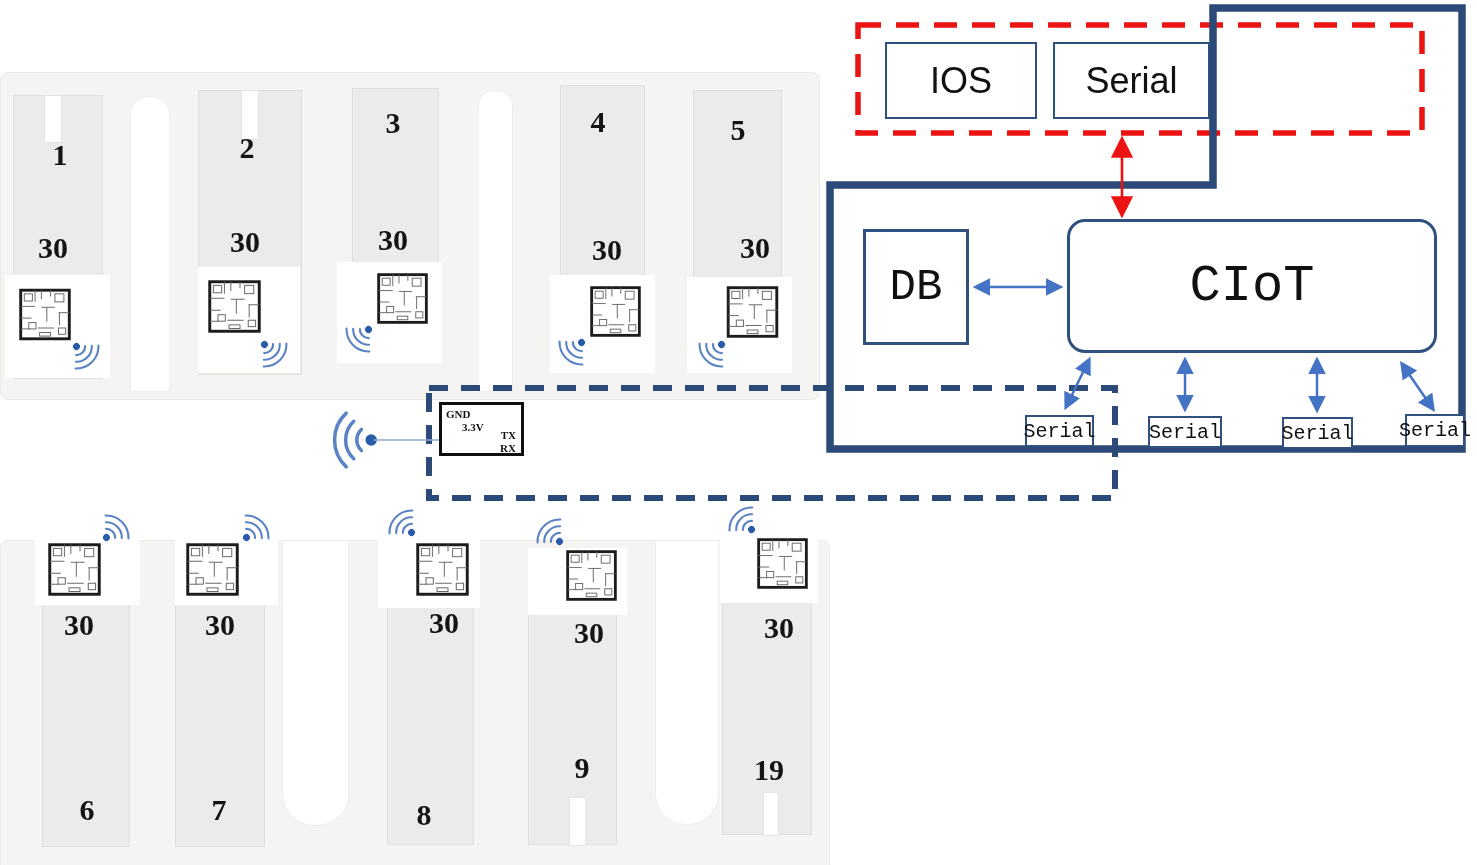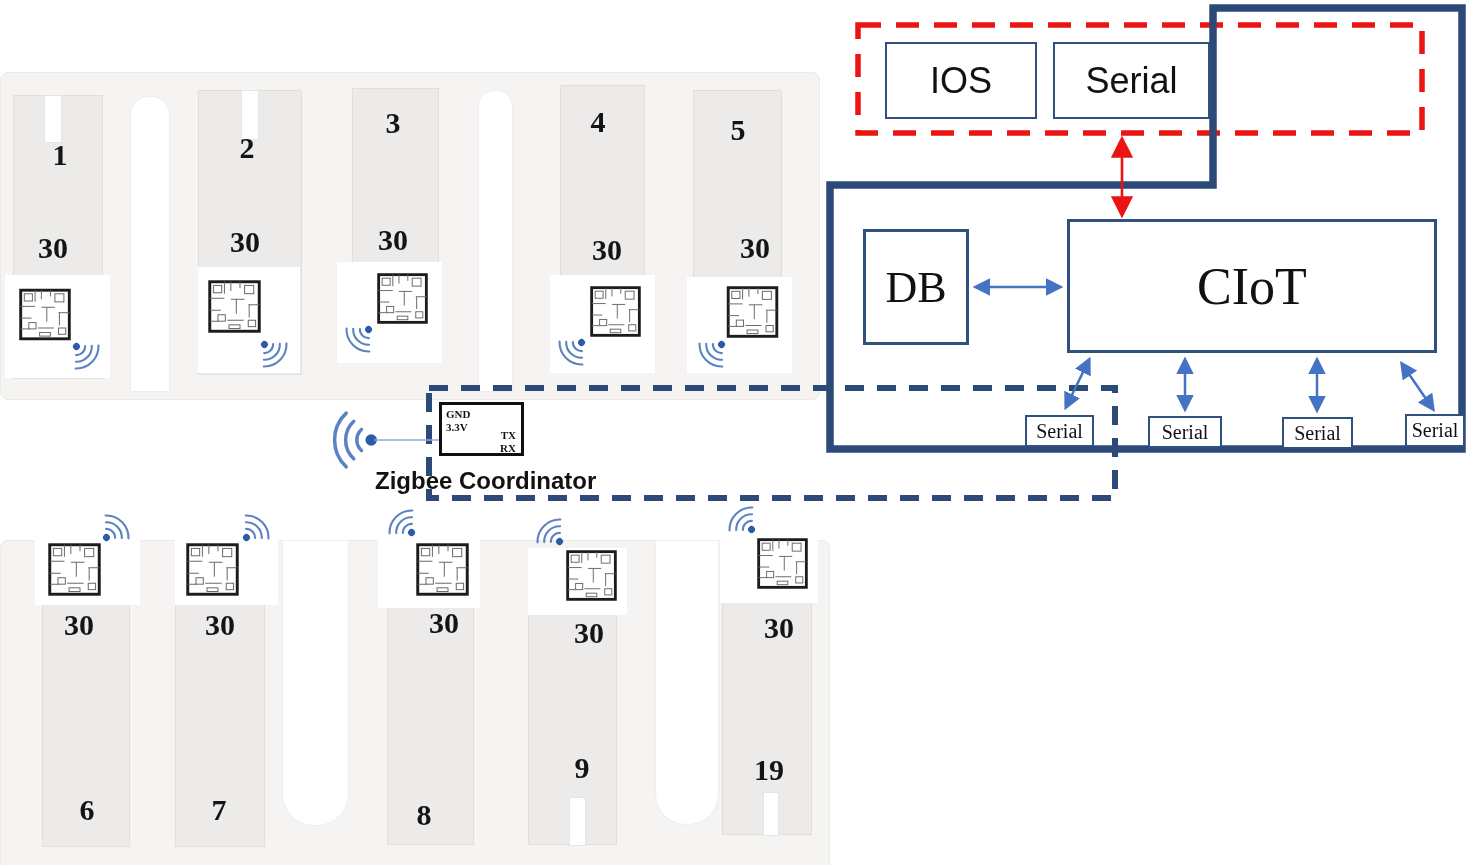--- a/index.html
+++ b/index.html
@@ -17,30 +17,30 @@
   .fp     { position:absolute; }
   .fp svg { width:100%; height:100%; display:block; }
   .wifi   { position:absolute; width:48px; height:48px; }
   .wifi svg { width:100%; height:100%; display:block; transform:rotate(var(--rot,0deg)); }
   .wifi.big { width:80px; height:80px; }
 
   
   .box { position:absolute; background:#fff; border:2px solid #30517f;
          display:flex; align-items:center; justify-content:center; color:#111; box-sizing:border-box; }
   .app-box { font-size:36px; }
-  .serif   { font-family:Liberation Serif, serif;text-align:right; }
+  .serif   { font-family:Liberation Mono, monospace;text-align:right; }
   .db-box  { font-size:44px; border-width:3px; }
-  .ciot-box{ font-size:52px; border-width:3px; }
+  .ciot-box{ font-size:52px; border-width:3px;border-radius:18px; }
   .serial-box { font-size:20px; }
 
   .chip { position:absolute; background:#fff; border:3px solid #0f0f0f; box-sizing:border-box;
           font-family:"Liberation Serif", serif; font-weight:bold; font-size:11px; color:#111; }
   .chip span { position:absolute; line-height:12px; }
   .pin-gnd { left:4px; top:3px; }
-  .pin-v   { left:4px; top:16px; }
+  .pin-v   { left:20px; top:16px; }
   .pin-tx  { right:5px; top:24px; }
   .pin-rx  { right:5px; top:37px; }
 
   .zlabel { position:absolute; font-weight:bold; font-size:24px; color:#121212; white-space:nowrap; }
 
   .overlay { position:absolute; left:0; top:0; pointer-events:none; }
 </style>
 </head>
 <body>
 
@@ -399,15 +399,14 @@
   <div class="box serif serial-box" style="left:1405px;top:414px;width:60px;height:33px;">
     <span>Serial</span>
   </div>
 
   <div class="chip" style="left:439px;top:402px;width:85px;height:54px;">
     <span class="pin-gnd">GND</span>
     <span class="pin-v">3.3V</span>
     <span class="pin-tx">TX</span>
     <span class="pin-rx">RX</span>
   </div>
-  <div class="zlabel" style="left:375px;top:467px;">Zigbee Coordinator</div>
 
 </div>
 
 </body></html>

